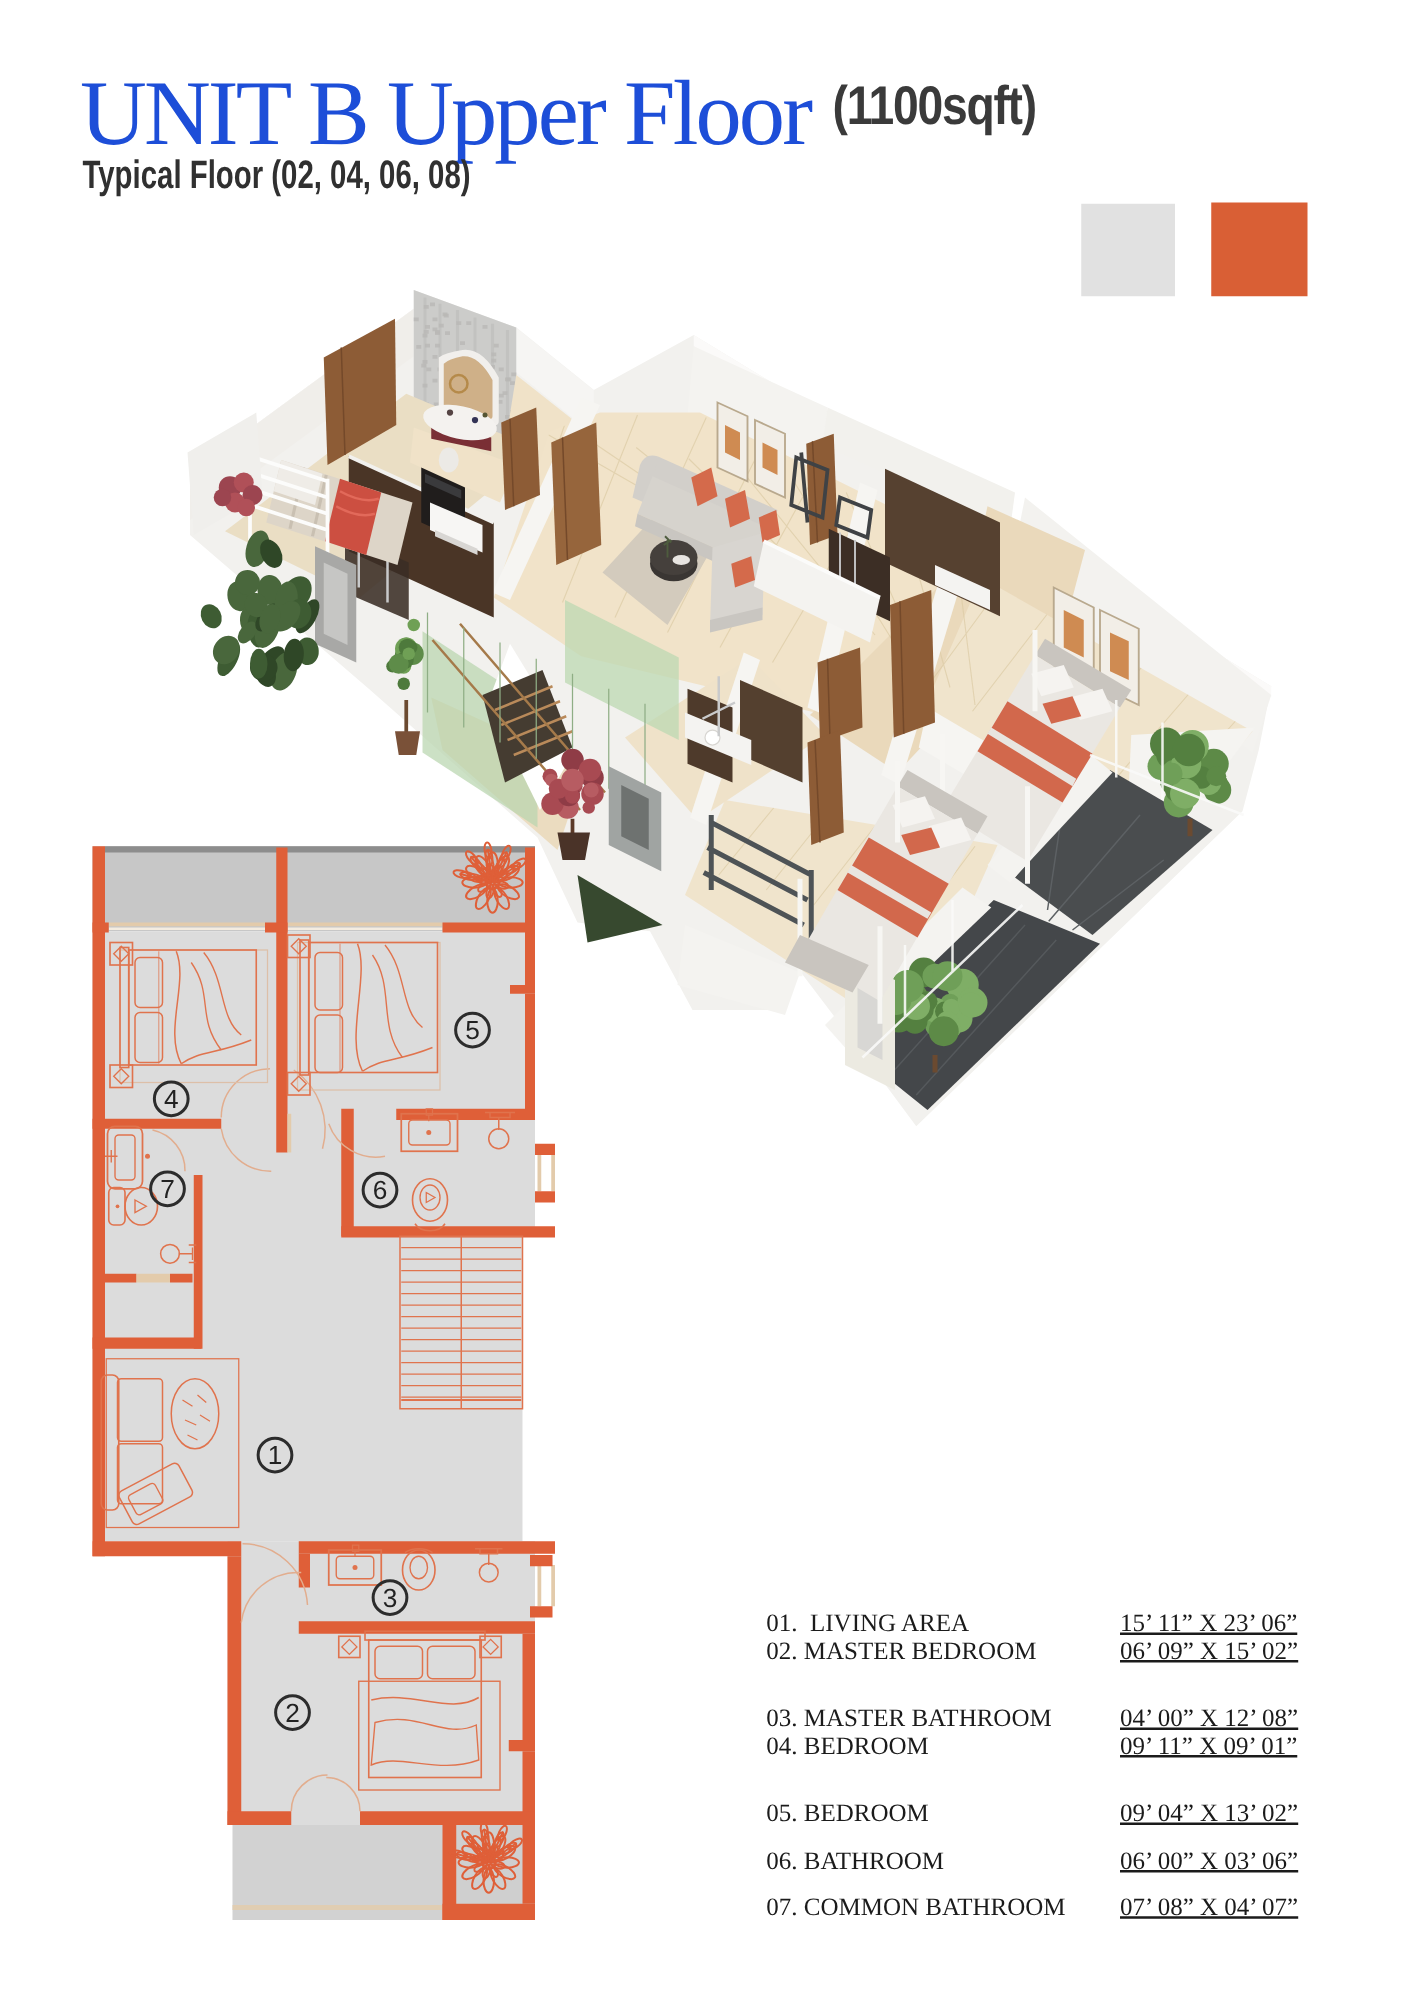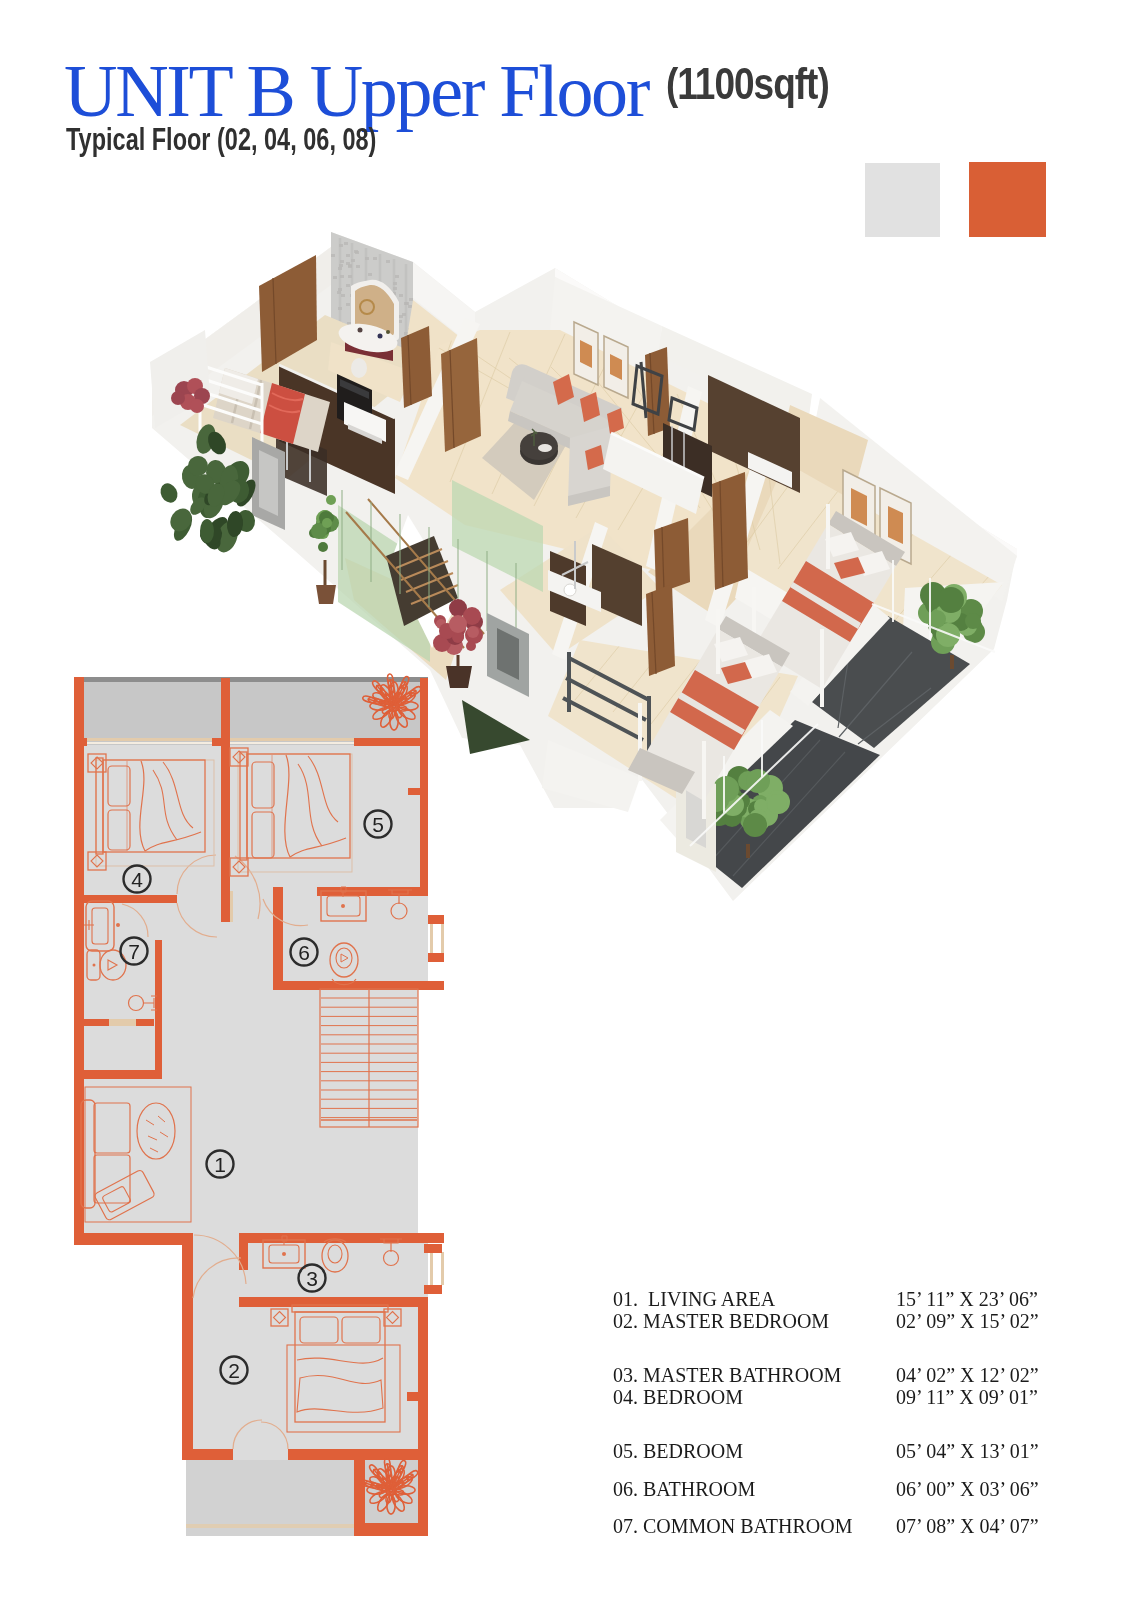--- a/index.html
+++ b/index.html
@@ -5,21 +5,21 @@
   html,body{margin:0;padding:0;}
   body{width:1129px;height:1600px;position:relative;background:#ffffff;overflow:hidden;-webkit-font-smoothing:antialiased;
        font-family:"Liberation Sans", sans-serif;}
   .abs{position:absolute;}
   #title{left:64px;top:49px;font-family:Liberation Serif, serif;font-weight:400;
          font-size:74px;color:#1d4ed8;letter-spacing:-2.3px;white-space:nowrap;}
   #sqft{left:666px;top:60px;font-size:37px;font-weight:700;color:#3a3a3a;letter-spacing:-1px;transform:scaleY(1.18);transform-origin:0 0;}
   #subtitle{left:66px;top:122px;font-size:23.5px;font-weight:700;color:#303030;letter-spacing:0px;transform:scaleY(1.35);transform-origin:0 0;}
   #legend{left:613px;top:1288px;font-family:"Liberation Serif",serif;font-size:20px;color:#1b1b1b;}
   .lrow{position:absolute;left:0;white-space:nowrap;text-align:right;}
-  .dim{position:absolute;left:283px;white-space:nowrap;}
+  .dim{position:absolute;left:283px;white-space:nowrap;text-decoration:underline;}
 </style>
 </head>
 <body>
 <div class="abs" id="title">UNIT B Upper Floor</div>
 <div class="abs" id="sqft">(1100sqft)</div>
 <div class="abs" id="subtitle">Typical Floor (02, 04, 06, 08)</div>
 
 <svg class="abs" style="left:0;top:0" width="1129" height="1600" viewBox="0 0 1129 1600">
   <rect x="865" y="163" width="75" height="74" fill="#e1e1e1"></rect>
   <rect x="969" y="162" width="77" height="75" fill="#d95f35"></rect>
@@ -618,19 +618,19 @@
 <text x="220" y="1171.5" font-family="Liberation Sans" font-size="21" fill="#222" text-anchor="middle">1</text>
 <circle cx="234" cy="1370" r="13.5" fill="none" stroke="#2c2c2c" stroke-width="2.4"></circle>
 <text x="234" y="1377.5" font-family="Liberation Sans" font-size="21" fill="#222" text-anchor="middle">2</text>
 <circle cx="312" cy="1278" r="13.5" fill="none" stroke="#2c2c2c" stroke-width="2.4"></circle>
 <text x="312" y="1285.5" font-family="Liberation Sans" font-size="21" fill="#222" text-anchor="middle">3</text>
   </g>
 </svg>
 
 <div class="abs" id="legend">
   <div class="lrow" style="top:0px">01.&nbsp; LIVING AREA<span class="dim">15’ 11” X 23’ 06”</span></div>
-  <div class="lrow" style="top:22px">02. MASTER BEDROOM<span class="dim">02’ 09” X 15’ 02”</span></div>
-  <div class="lrow" style="top:76px">03. MASTER BATHROOM<span class="dim">04’ 02” X 12’ 02”</span></div>
+  <div class="lrow" style="top:22px">02. MASTER BEDROOM<span class="dim">06’ 09” X 15’ 02”</span></div>
+  <div class="lrow" style="top:76px">03. MASTER BATHROOM<span class="dim">04’ 00” X 12’ 08”</span></div>
   <div class="lrow" style="top:98px">04. BEDROOM<span class="dim">09’ 11” X 09’ 01”</span></div>
-  <div class="lrow" style="top:152px">05. BEDROOM<span class="dim">05’ 04” X 13’ 01”</span></div>
+  <div class="lrow" style="top:152px">05. BEDROOM<span class="dim">09’ 04” X 13’ 02”</span></div>
   <div class="lrow" style="top:190px">06. BATHROOM<span class="dim">06’ 00” X 03’ 06”</span></div>
   <div class="lrow" style="top:227px">07. COMMON BATHROOM<span class="dim">07’ 08” X 04’ 07”</span></div>
 </div>
 
 </body></html>

